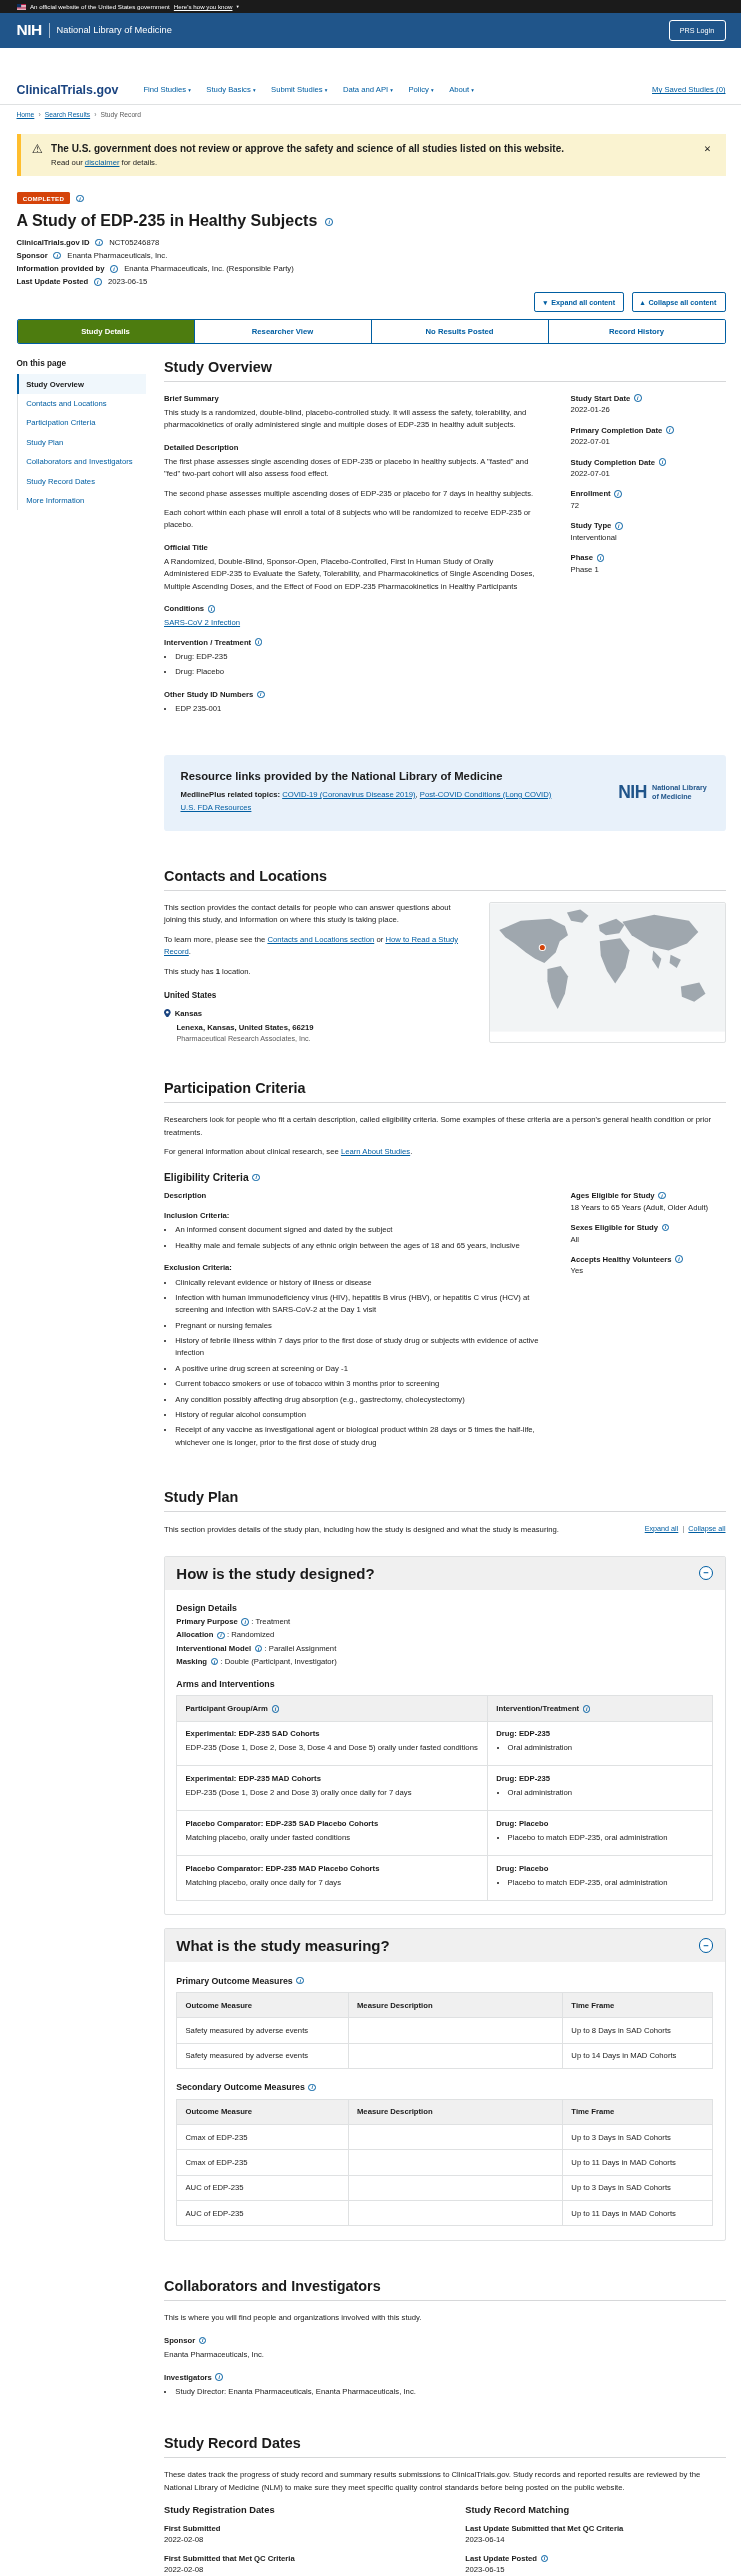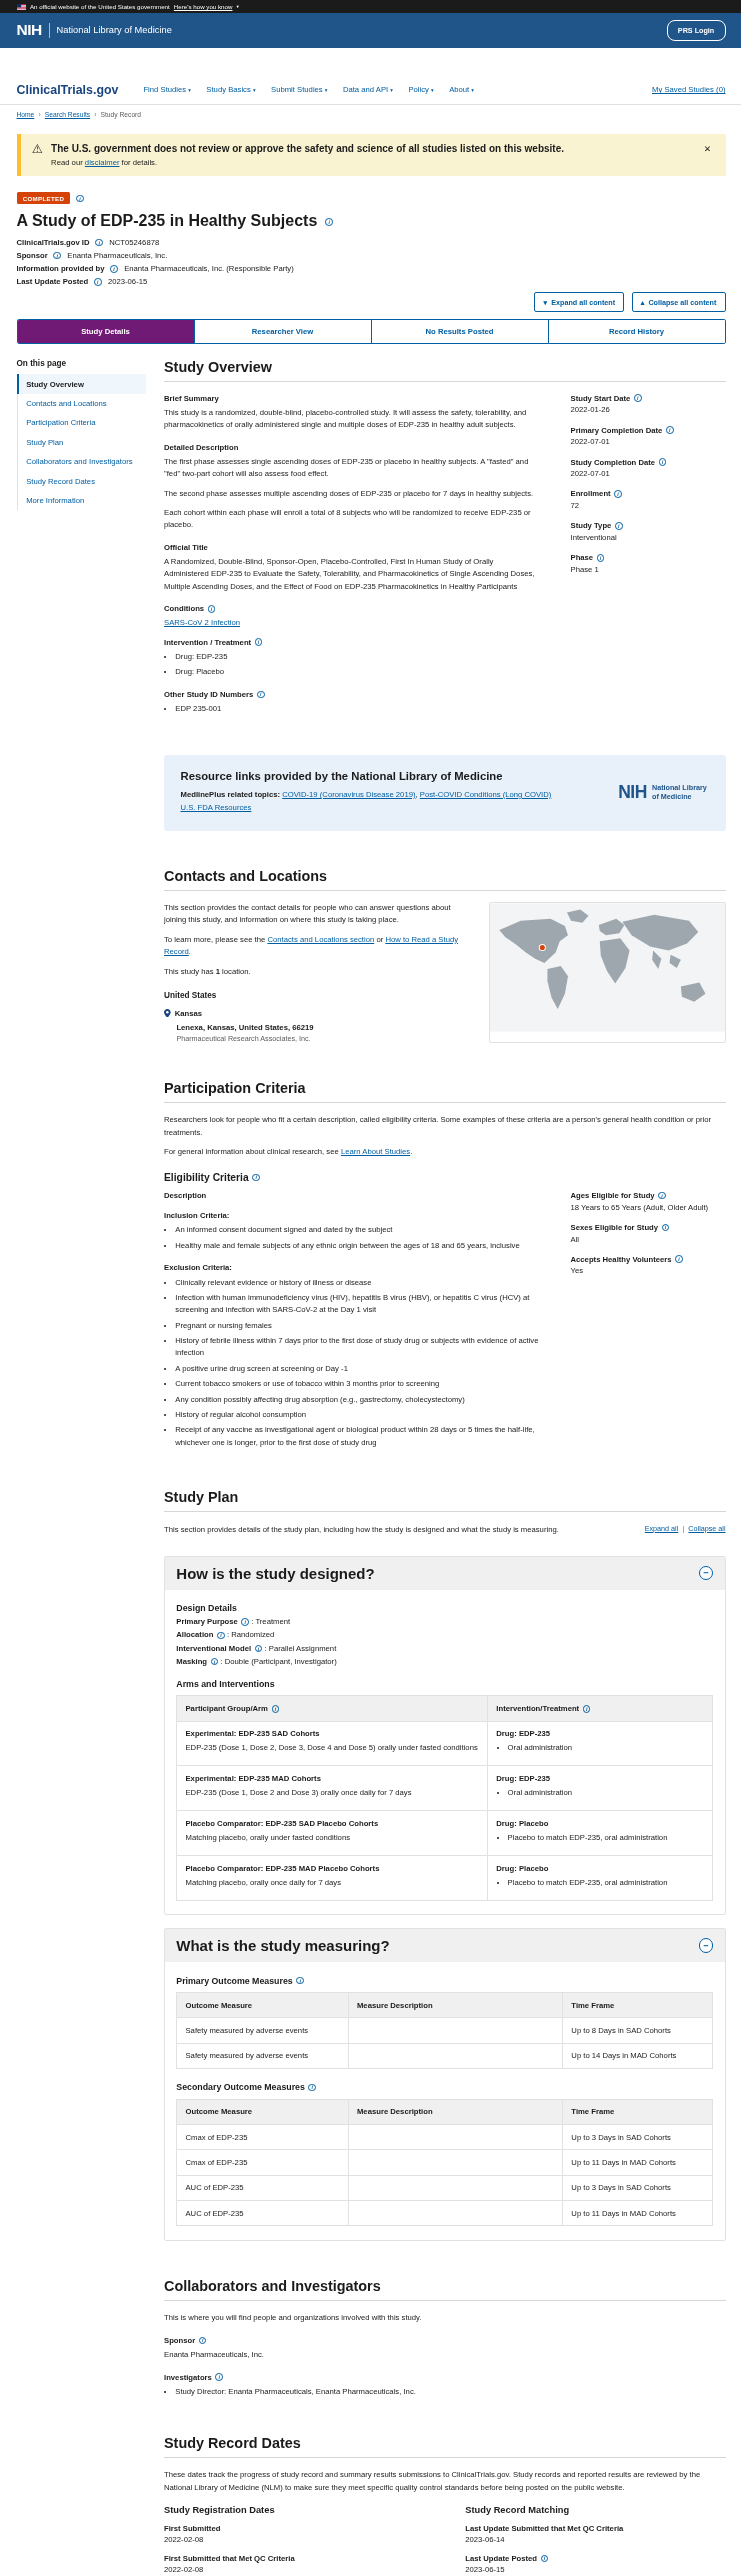--- a/index.html
+++ b/index.html
@@ -12,21 +12,21 @@
   
   .gov-banner { background:#1b1b1b; color:#fff; font-size:6.2px; padding:3.1px 16.5px; display:flex; align-items:center; gap:4.1px; }
   .gov-banner .gov-link { color:#fff; }
   .caret-sm { font-size:4.6px; color:#fff; }
   
   .nlm-band { background:#20558a; color:#fff; display:flex; justify-content:space-between; align-items:center; padding:7.2px 16.5px; }
   .nlm-left { display:flex; align-items:center; gap:7.2px; }
   .nih-logo { font-size:15.5px; font-weight:bold; letter-spacing:-0.5px; cursor:pointer; }
   .nlm-divider { width:0.5px; height:15.5px; background:rgba(255,255,255,.6); }
   .nlm-name { font-size:9.3px; cursor:pointer; }
-  .prs-btn { background:transparent; border:1px solid #fff; color:#fff; font-weight:bold; font-size:7.2px; padding:4.6px 10.3px; border-radius:8px; cursor:pointer; font-family:inherit; }
+  .prs-btn { background:transparent; border:1px solid #fff; color:#fff; font-weight:normal; font-size:7.2px; padding:4.6px 10.3px; border-radius:3px; cursor:pointer; font-family:inherit; }
   
   .site-nav { display:flex; align-items:center; padding:7.2px 16.5px; background:#fff;margin-top:28px; }
   .ct-logo { font-size:12.4px; font-weight:bold; color:#1a4480; cursor:pointer; white-space:nowrap; }
   .nav-menu { display:flex; gap:15.5px; margin-left:25px; flex:1; }
   .nav-item { color:#005ea2; font-size:7.7px; cursor:pointer; white-space:nowrap; }
   .nav-item .caret { font-size:5.2px; margin-left:2.1px; }
   .saved { font-size:7.7px; white-space:nowrap; }
   
   .breadcrumb { border-top:0.5px solid #dfe1e2; padding:6.2px 16.5px; font-size:6.7px; display:flex; gap:4.1px; align-items:center; }
   .breadcrumb .sep { color:#71767a; text-decoration:none; }
@@ -45,21 +45,21 @@
   h1.study-title { font-size:16px; margin:8.2px 0 7.2px; color:#1b1b1b; }
   .head-field { font-size:7.7px; margin:4.1px 0; }
   .head-label { font-weight:bold; }
   .head-value { margin-left:4.1px; }
   .actions-row { display:flex; justify-content:flex-end; gap:7.2px; padding:2.1px 16.5px 7.2px; }
   .outline-btn { display:inline-flex; align-items:center; gap:4.1px; border:0.5px solid #005ea2; color:#005ea2; background:#fff; padding:4.6px 8.2px; border-radius:2.1px; font-size:7.2px; font-weight:bold; cursor:pointer; font-family:inherit; }
   
   .tabs { display:flex; margin:0 16.5px; border:0.5px solid #005ea2; border-radius:2.1px; overflow:hidden; }
   .tab { flex:1; text-align:center; padding:6.7px 4.1px; font-size:7.7px; font-weight:bold; color:#005ea2; background:#fff; border-left:0.5px solid #005ea2; cursor:pointer; }
   .tab:first-child { border-left:none; }
-  .tab.active { background:#701a75; color:#fff; }
+  .tab.active { background:#4d7c0f; color:#fff; }
   
   .layout { display:flex; gap:18.5px; padding:15.5px 16.5px 0; }
   .sidenav { width:129px; flex-shrink:0; }
   .sidenav-title { font-weight:bold; font-size:8.2px; margin-bottom:6.2px; }
   .sidenav ul { list-style:none; margin:0; padding:0; border-left:0.5px solid #dfe1e2; }
   .sidenav li { padding:5.2px 7.2px; font-size:7.7px; color:#005ea2; border-left:2.1px solid transparent; margin-left:-0.5px; cursor:pointer; }
   .sidenav li.active { border-left-color:#005ea2; color:#1b1b1b; font-weight:bold; background:#f0f7fc; }
   .content { flex:1; min-width:0; }
   section { margin-bottom:37px; }
   .sec-head { display:flex; justify-content:space-between; align-items:flex-end; border-bottom:0.5px solid #d6d7d9; padding-bottom:6.2px; margin-bottom:11.3px; }

